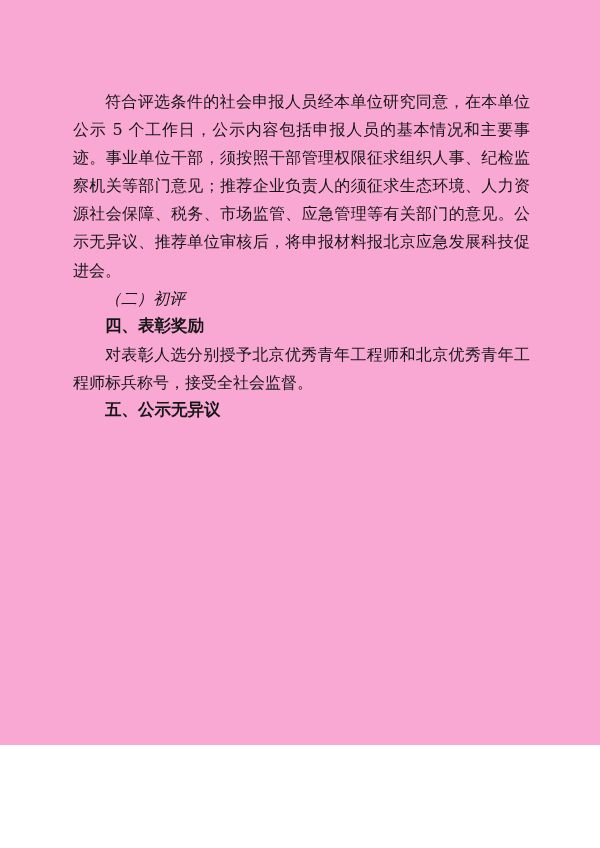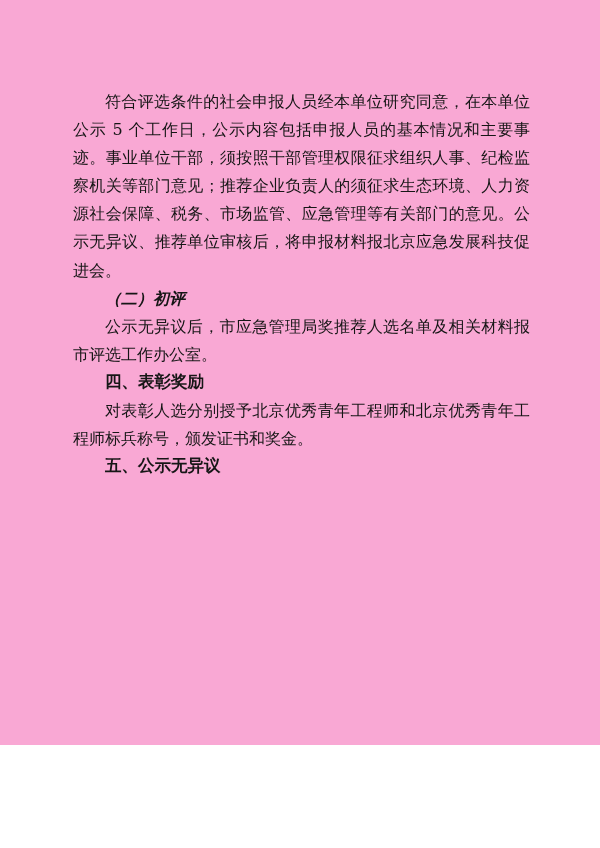--- a/index.html
+++ b/index.html
@@ -28,21 +28,21 @@
   }
   .para {
     margin: 0;
     text-indent: 32px;
     word-break: normal;
   }
   .kaiti-heading {
     margin: 0;
     text-indent: 32px;
     font-style: italic;
-    font-weight: bold;
+    font-weight: normal;
     font-size: 16px;
     font-family: "DejaVu Serif", "Liberation Serif", serif;
   }
   .bold-heading {
     margin: 0;
     text-indent: 32px;
     font-style: normal;
     font-weight: bold;
     font-size: 16.5px;
     font-family: Liberation Mono, monospace;
@@ -59,19 +59,18 @@
     color: #222222;
   }
 </style>
 </head>
 <body>
 
 <div class="sheet">
   <div class="page-content">
     <p class="para">符合评选条件的社会申报人员经本单位研究同意，在本单位公示 5 个工作日，公示内容包括申报人员的基本情况和主要事迹。事业单位干部，须按照干部管理权限征求组织人事、纪检监察机关等部门意见；推荐企业负责人的须征求生态环境、人力资源社会保障、税务、市场监管、应急管理等有关部门的意见。公示无异议、推荐单位审核后，将申报材料报北京应急发展科技促进会。</p>
     <p class="kaiti-heading">（二）初评</p>
-    <p class="para">公示无异议后，市应急管理局奖推荐人选名单及相关材料报市评选工作办公室。</p>
     <p class="bold-heading">四、表彰奖励</p>
-    <p class="para">对表彰人选分别授予北京优秀青年工程师和北京优秀青年工程师标兵称号，颁发证书和奖金。</p>
+    <p class="para">对表彰人选分别授予北京优秀青年工程师和北京优秀青年工程师标兵称号，接受全社会监督。</p>
     <p class="bold-heading">五、公示无异议</p>
   </div>
   <div class="page-number">5</div>
 </div>
 
 </body></html>

